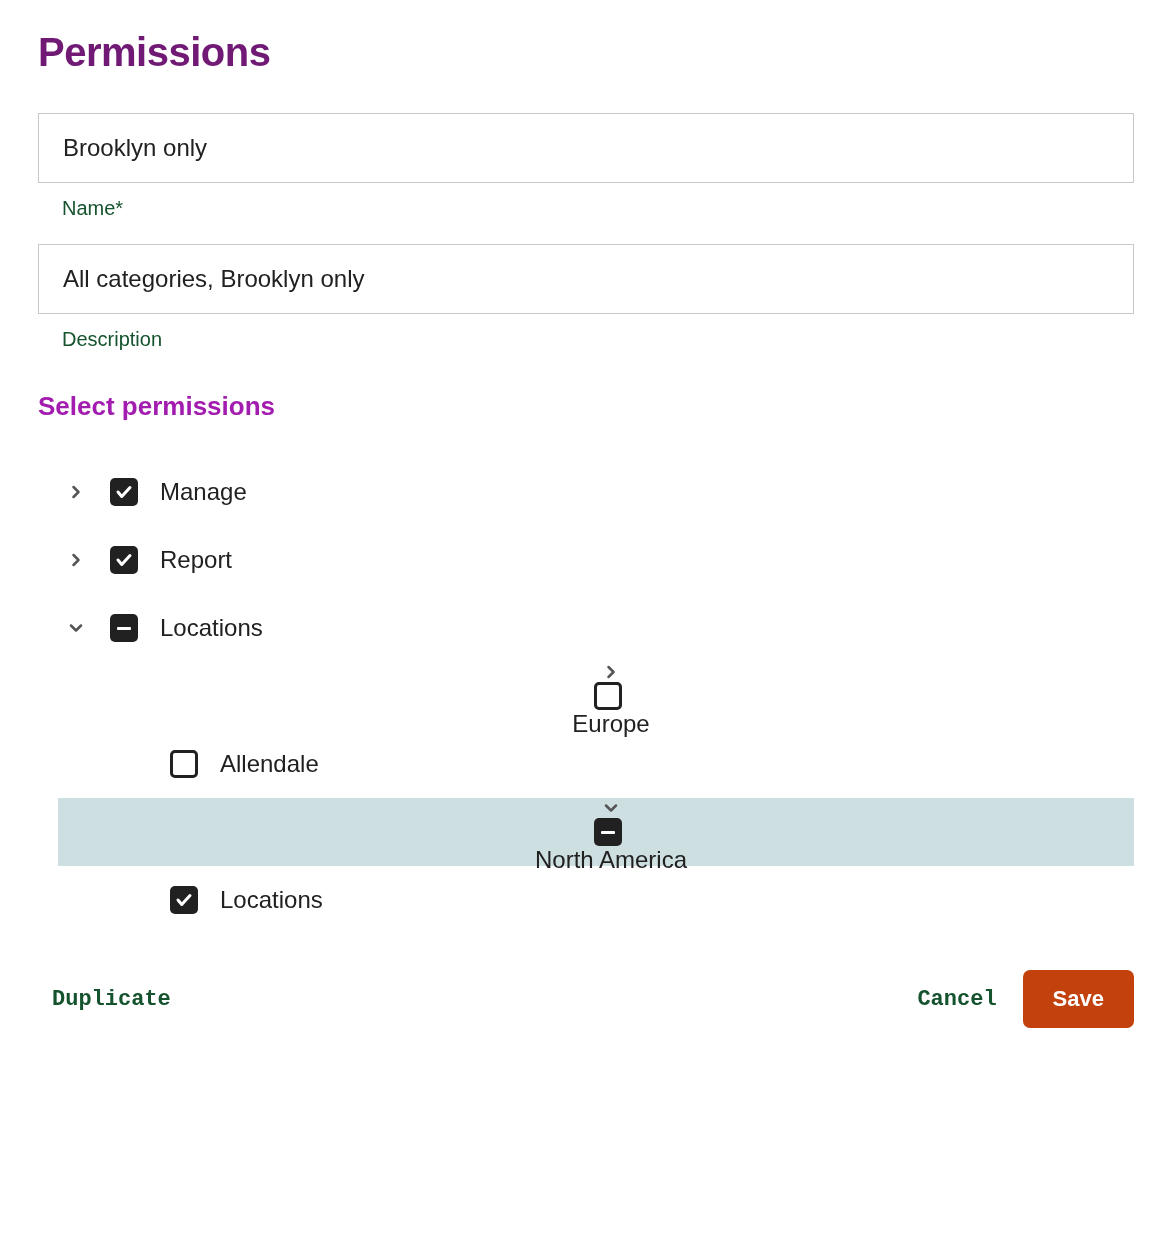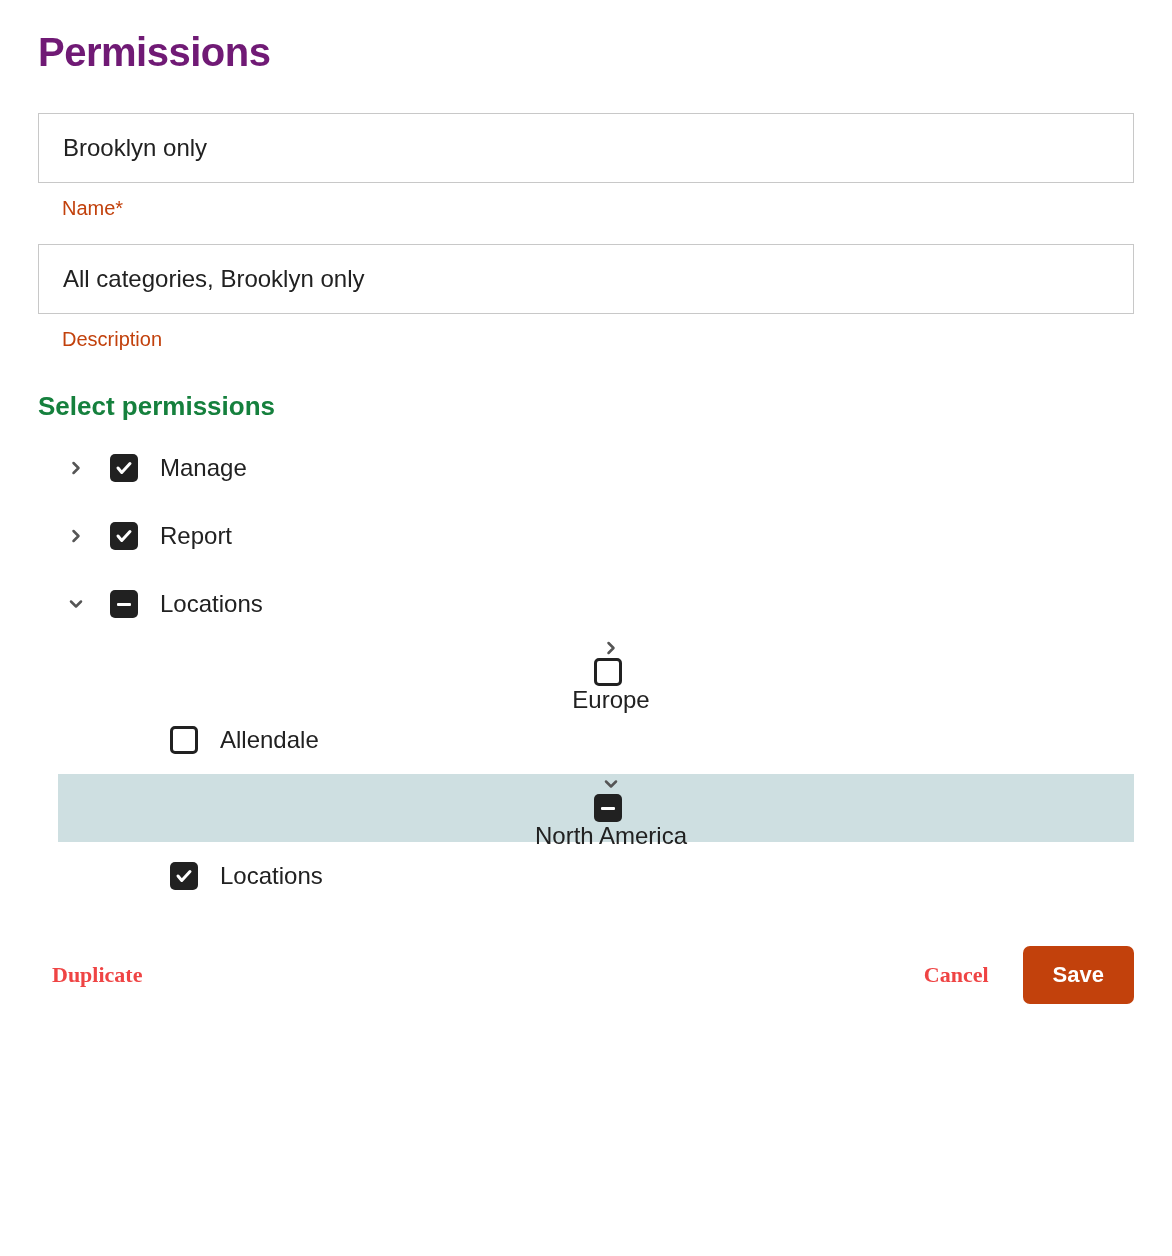--- a/index.html
+++ b/index.html
@@ -30,30 +30,30 @@
       border-radius: 0;
       padding: 20px 24px;
       font-size: 24px;
       color: #212121;
       font-family: inherit;
       outline: none;
       background: #fff;
     }
     .field-label {
       font-size: 20px;
-      color: #c2410c;
+      color: #14532d;
       margin-top: 14px;
       margin-left: 24px;
     }
     .section-title {
       font-size: 26px;
       font-weight: 700;
-      color: #15803d;
+      color: #a21caf;
       margin-top: 40px;
-      margin-bottom: 12px;
+      margin-bottom: 36px;
     }
     .tree {
       margin-left: 20px;
     }
     .tree-row {
       display: flex;
       align-items: center;
       height: 68px;
       padding-left: 0;
     }
@@ -125,30 +125,30 @@
     .footer {
       display: flex;
       align-items: center;
       justify-content: space-between;
       margin-top: 36px;
       padding-left: 14px;
     }
     .footer-right {
       display: flex;
       align-items: center;
-      gap: 34px;
+      gap: 26px;
     }
     .link-btn {
       background: none;
       border: none;
       font-size: 22px;
       font-weight: 700;
-      color: #ef4444;
+      color: #14532d;
       cursor: pointer;
-      font-family: Liberation Serif, serif;
+      font-family: Liberation Mono, monospace;
     }
     .primary-btn {
       background: #c2410c;
       color: #fff;
       border: none;
       font-size: 22px;
       font-weight: 700;
       padding: 16px 30px;
       border-radius: 7px;
       cursor: pointer;

